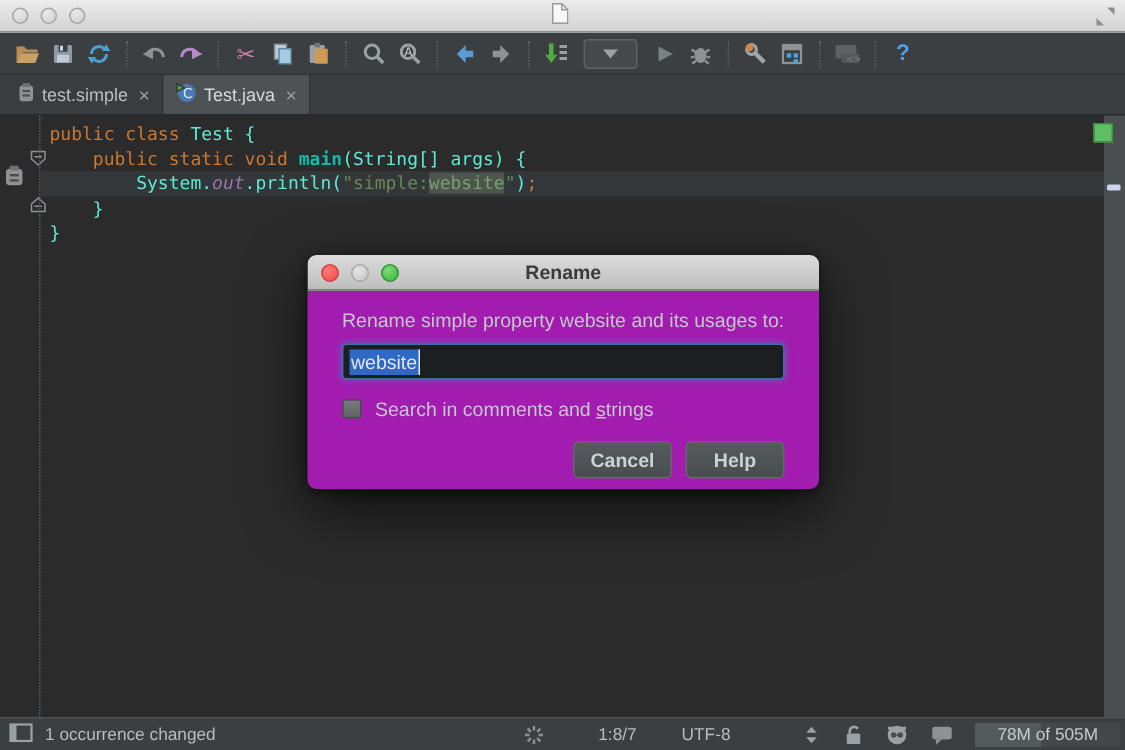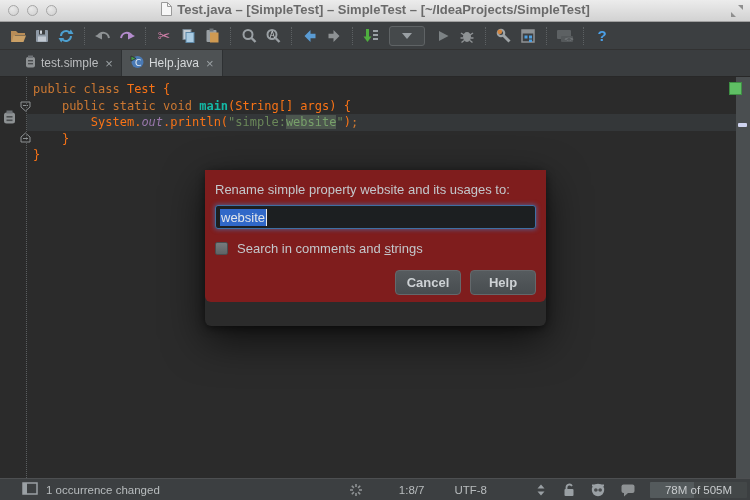--- a/index.html
+++ b/index.html
@@ -26,39 +26,39 @@
   .tb-sep { width:1px; height:18px; border-left:1px dotted #5d6163; margin:0 6px; flex:0 0 auto; }
   .tb-combo { width:36px; height:20px; background:#45494b; border:1px solid #5f6365;
     border-radius:3px; margin:0 6px; display:flex; align-items:center; justify-content:center; }
   .combo-arrow { width:0; height:0; border-left:5px solid transparent; border-right:5px solid transparent;
     border-top:6px solid #9aa0a4; }
   .help-glyph { color:#4ba0e8; font-weight:bold; font-size:15px; }
   .cut-glyph { color:#cf7fa7; font-size:15px; }
 
   
   .tabbar { position:absolute; left:0; top:50px; width:750px; height:27px;
-    background:#3a3d3f; border-bottom:1px solid #282828; display:flex; align-items:stretch; padding-left:17px; }
+    background:#3a3d3f; border-bottom:1px solid #282828; display:flex; align-items:stretch; padding-left:4px; }
   .tab { display:flex; align-items:center; gap:5px; padding:0 8px; font-size:12px; color:#bbbdbf;
     border-right:1px solid #2e3133; }
   .tab.active { background:#4e5254; color:#d6d9db; }
   .tab-close { color:#9aa0a3; font-size:13px; line-height:1; margin-left:2px; }
 
   
   .editor { position:absolute; left:0; top:77px; width:750px; height:401px; background:#2b2b2b; }
   .gutter { position:absolute; left:0; top:0; bottom:0; width:27px; }
   .fold-line { position:absolute; left:26px; top:0; bottom:0; border-left:1px dotted #5a5e60; }
   .gutter-ico { position:absolute; left:3px; top:33px; }
   .fold-marker { position:absolute; left:20px; }
   .fm-2 { top:21px; } .fm-4 { top:52px; }
   .editor-code { position:absolute; left:27px; top:0; right:14px; bottom:0;
     font-family:"DejaVu Sans Mono", monospace; font-size:12px; line-height:16.5px; padding-top:4px; }
   .code-line { white-space:pre; padding-left:6px; color:#a9b7c6; }
   .code-line.current { background:#343739; }
   .tok-kw { color:#cc7832; }
-  .tok-pl { color:#f97316; }
+  .tok-pl { color:#5eead4; }
   .tok-decl { color:#14b8a6; font-weight:bold; }
   .tok-field { color:#9876aa; font-style:italic; }
   .tok-str { color:#6a8759; }
   .tok-strhl { color:#77a06a; background:#4c564e; }
   .stripe { position:absolute; right:0; top:0; bottom:0; width:14px; background:#4a4e50; }
   .inspect-square { position:absolute; right:8px; top:5px; width:13px; height:13px;
     background:#5fbf64; border:1px solid #3e8f44; }
   .stripe-mark { position:absolute; right:3px; top:46px; width:9px; height:4px; background:#cfd3ef; border-radius:1px; }
 
   
@@ -66,41 +66,41 @@
     border-radius:6px; box-shadow:0 14px 40px rgba(0,0,0,.65), 0 2px 8px rgba(0,0,0,.5); }
   .dlg-titlebar { height:24px; background:linear-gradient(#dcdcdc,#bdbdbd);
     border-radius:6px 6px 0 0; border-bottom:1px solid #8f8f8f;
     display:flex; align-items:center; position:relative; }
   .dlg-traffic { display:flex; gap:8px; margin-left:9px; }
   .dtl { width:12px; height:12px; border-radius:50%; }
   .dtl-close { background:radial-gradient(circle at 35% 30%, #ff7b76, #f24a47); border:1px solid #ce3e3b; }
   .dtl-min { background:radial-gradient(circle at 35% 30%, #e4e4e4, #c6c6c6); border:1px solid #a9a9a9; }
   .dtl-zoom { background:radial-gradient(circle at 35% 30%, #7fdd7a, #33b637); border:1px solid #2a9431; }
   .dlg-title { position:absolute; left:0; right:0; text-align:center; font-size:13px; color:#3a3a3a; font-weight:bold; }
-  .dlg-body { height:132px; background:#7f1d1d; border-radius:0 0 6px 6px; padding:0 10px; }
+  .dlg-body { height:132px; background:#a21caf; border-radius:0 0 6px 6px; padding:0 23px; }
   .dlg-label { padding-top:12px; font-size:13px; color:#c3c7cb; }
   .dlg-input { margin-top:8px; height:24px; background:#1c1f21; border:1px solid #3f6fa4;
     border-radius:3px; box-shadow:0 0 4px 1px rgba(64,128,200,.55);
     display:flex; align-items:center; padding-left:4px;
     font-size:13px; color:#e2e6ea; }
   .dlg-input .sel { background:#3068c8; padding:1px 1px; border-right:1px solid #eaeaea; }
   .dlg-checkrow { margin-top:12px; display:flex; align-items:center; gap:9px; }
   .checkbox { width:13px; height:13px; border-radius:2px; border:1px solid #4a4d4f;
     background:linear-gradient(#767a7d,#5f6365); }
   .check-label { font-size:13px; color:#c3c7cb; }
   .dlg-buttons { margin-top:14px; display:flex; justify-content:flex-end; gap:9px;font-weight:bold; }
   .btn { height:25px; min-width:66px; padding:0 10px; border-radius:4px;
     border:1px solid #64686b; background:linear-gradient(#565b5e,#484d50);
     color:#ced2d5; font-size:13px; display:flex; align-items:center; justify-content:center; }
   .btn.default { background:linear-gradient(#4a6d9b,#324e78); border:1px solid #2c4668; color:#eaf0f7; }
 
   
   .statusbar { position:absolute; left:0; top:478px; width:750px; height:22px;
     background:#3c3f41; border-top:1px solid #4d4f51;
-    display:flex; align-items:center; font-size:11.5px; color:#b8bcbe;padding-left:16px; }
+    display:flex; align-items:center; font-size:11.5px; color:#b8bcbe; }
   .sb-toggle { margin-left:6px; }
   .sb-msg { margin-left:8px; }
   .sb-spacer { flex:1; }
   .sb-item { margin-right:30px; }
   .sb-icon { margin-right:14px; display:flex; align-items:center; }
   .memory { position:relative; width:97px; height:16px; margin-right:3px; background:#434748;
     overflow:hidden; border-radius:1px; }
   .memory-fill { position:absolute; left:0; top:0; bottom:0; background:#545a5c; }
   .memory-text { position:relative; text-align:center; line-height:16px; color:#c8cbcd; }
   u { text-decoration:underline; }
@@ -113,21 +113,21 @@
     <span class="tl"></span>
     <span class="tl"></span>
     <span class="tl"></span>
   </div>
   <div class="win-title">
     <span class="doc-ico">
       <svg width="12" height="14" viewBox="0 0 12 14">
           <path d="M1.5 .5h6l4 4v9h-10z" fill="#f7f7f7" stroke="#9a9a9a"></path>
           <path d="M7.5 .5v4h4" fill="none" stroke="#9a9a9a"></path>
         </svg>
-    </span><span>Test.java – [SimpleTest] – SimpleTest – [~/IdeaProjects/SimpleTest]</span>
+    </span>
   </div>
   <span class="fullscreen">
     <svg width="14" height="14" viewBox="0 0 14 14">
         <path d="M8 1h5v5L8 1z" fill="#8f8f8f"></path>
         <path d="M6 13H1V8l5 5z" fill="#8f8f8f"></path>
       </svg>
   </span>
 </div>
 
 <div class="toolbar">
@@ -278,21 +278,21 @@
     <span class="tab-close">×</span>
   </div>
   <div class="tab active">
     <span>
       <svg width="14" height="14" viewBox="0 0 14 14">
           <circle cx="7.5" cy="7" r="6" fill="#4a7ab5"></circle>
           <text x="5" y="10.5" font-size="9" fill="#e8eef5" font-family="DejaVu Sans">C</text>
           <path d="M1 1 L6 3.5 L1 6 z" fill="#4aa04a" stroke="#2b2b2b" stroke-width="0.8"></path>
         </svg>
     </span>
-    <span>Help.java</span>
+    <span>Test.java</span>
     <span class="tab-close">×</span>
   </div>
 </div>
 
 <div class="editor">
   <div class="gutter">
     <span class="gutter-ico">
       <svg width="13" height="14" viewBox="0 0 13 14">
           <rect x="1" y="2.5" width="11" height="11" rx="2.5" fill="#8e9294"></rect>
           <rect x="3.5" y="0.5" width="6" height="3" fill="#6e7276"></rect>
@@ -321,20 +321,28 @@
       <div class="code-line"><span class="tok-pl">    }</span></div>
       <div class="code-line"><span class="tok-pl">}</span></div>
     </div>
   <div class="stripe">
     <span class="stripe-mark"></span>
   </div>
   <div class="inspect-square" style="position:absolute;"></div>
 </div>
 
 <div class="dialog">
+  <div class="dlg-titlebar">
+    <div class="dlg-traffic">
+      <span class="dtl dtl-close"></span>
+      <span class="dtl dtl-min"></span>
+      <span class="dtl dtl-zoom"></span>
+    </div>
+    <div class="dlg-title">Rename</div>
+  </div>
   <div class="dlg-body">
     <div class="dlg-label">Rename simple property website and its usages to:</div>
     <div class="dlg-input">
       <span class="sel">website</span>
     </div>
     <div class="dlg-checkrow">
       <span class="checkbox"></span>
       <span class="check-label"><span>Search in comments and </span><u>s</u><span>trings</span></span>
     </div>
     <div class="dlg-buttons">

